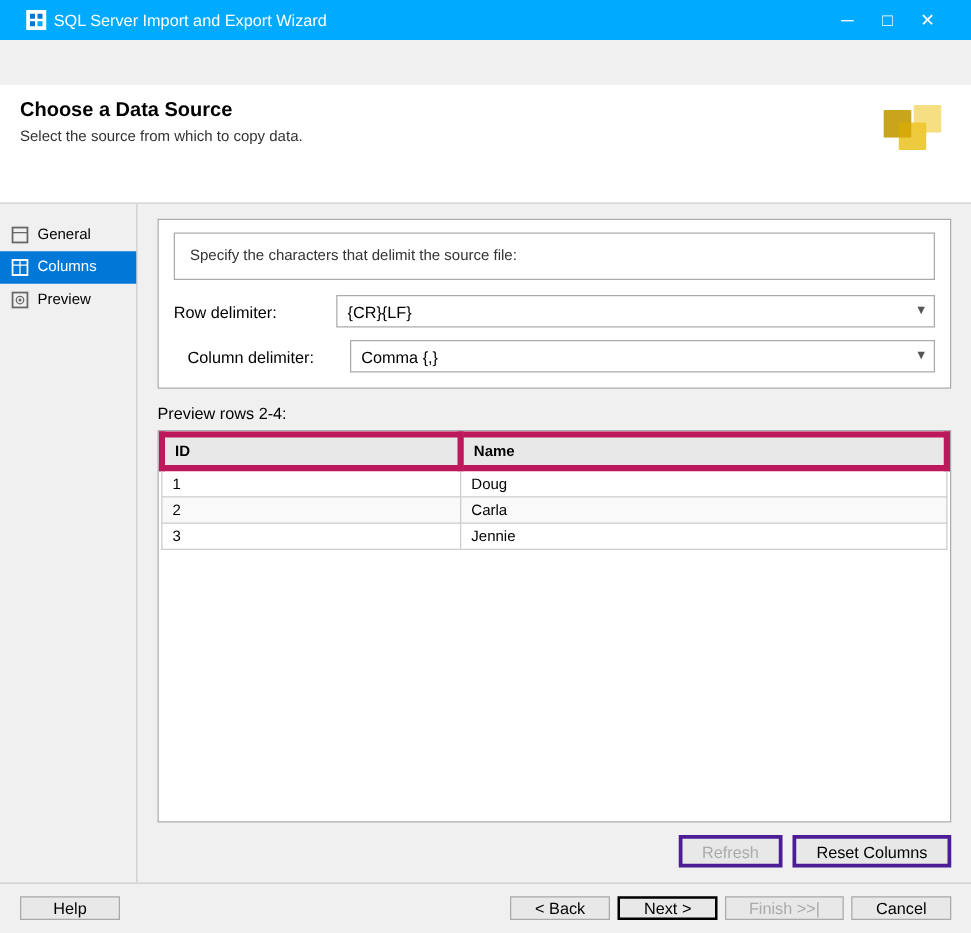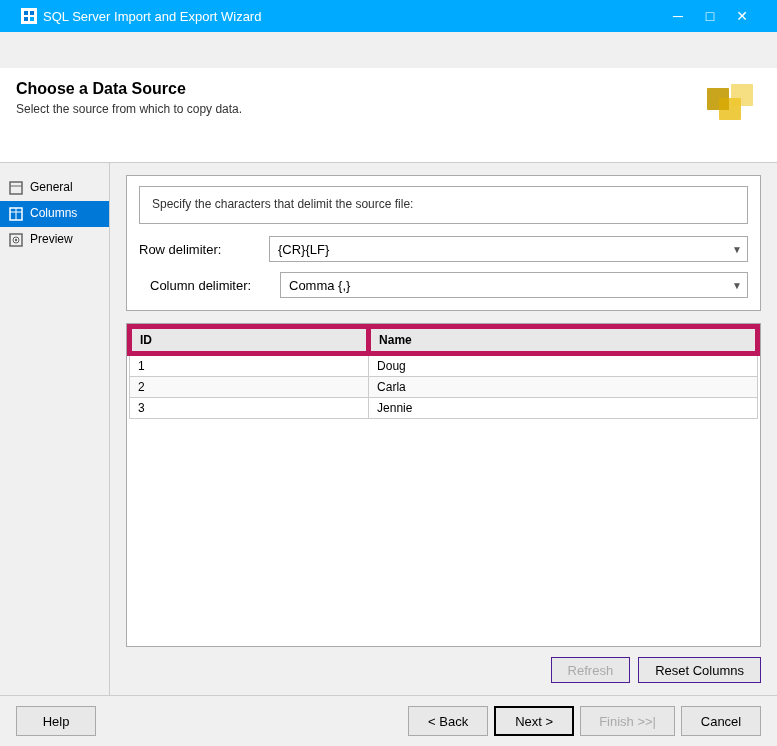--- a/index.html
+++ b/index.html
@@ -222,21 +222,21 @@
     
     .action-buttons {
       display: flex;
       justify-content: flex-end;
       gap: 8px;
       padding-top: 4px;
     }
     .btn {
       height: 26px;
       padding: 0 16px;
-      border: 1px solid #4c1d95;
+      border: 3px solid #4c1d95;
       background: #e8e8e8;
       font-size: 13px;
       cursor: pointer;
       display: flex;
       align-items: center;
       justify-content: center;
     }
     .btn:disabled { color: #aaa; cursor: default; }
 
     
@@ -247,21 +247,21 @@
       display: flex;
       align-items: center;
       justify-content: space-between;
     }
     .footer-left { }
     .footer-right {
       display: flex;
       gap: 6px;
     }
     .footer-btn {
-      height: 30px;
+      height: 19px;
       padding: 0 18px;
       border: 1px solid #aaa;
       background: #e8e8e8;
       font-size: 13px;
       cursor: pointer;
       display: flex;
       align-items: center;
       justify-content: center;
       min-width: 80px;
     }
@@ -375,20 +375,21 @@
               <option value="Comma {,}" selected="">Comma {,}</option>
               <option value="Tab {t}">Tab {t}</option>
               <option value="Semicolon {;}">Semicolon {;}</option>
             </select>
             <span class="arrow">▼</span>
           </div>
         </div>
       </div>
 
       <div class="preview-section">
+        <span class="preview-label">Preview rows 2-4:</span>
         <div class="preview-table-wrapper">
           <table class="preview-table">
             <thead>
               <tr>
                 <th>ID</th>
                 <th>Name</th>
               </tr>
             </thead>
             <tbody id="preview-tbody">
             <tr>

